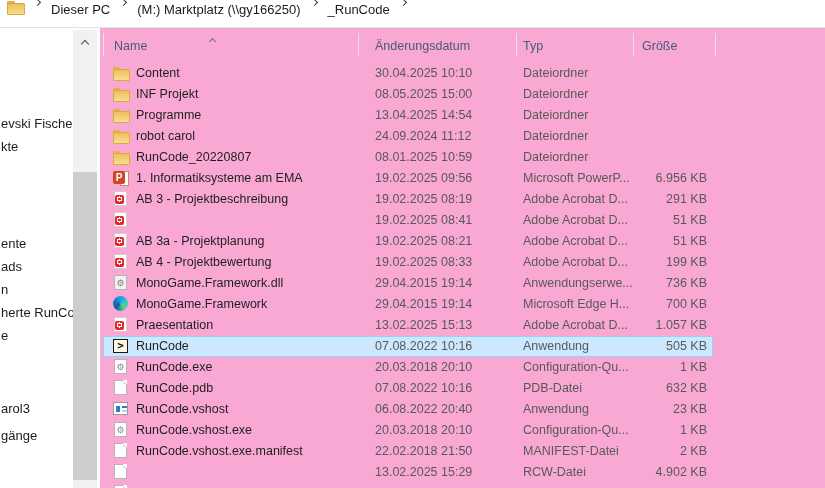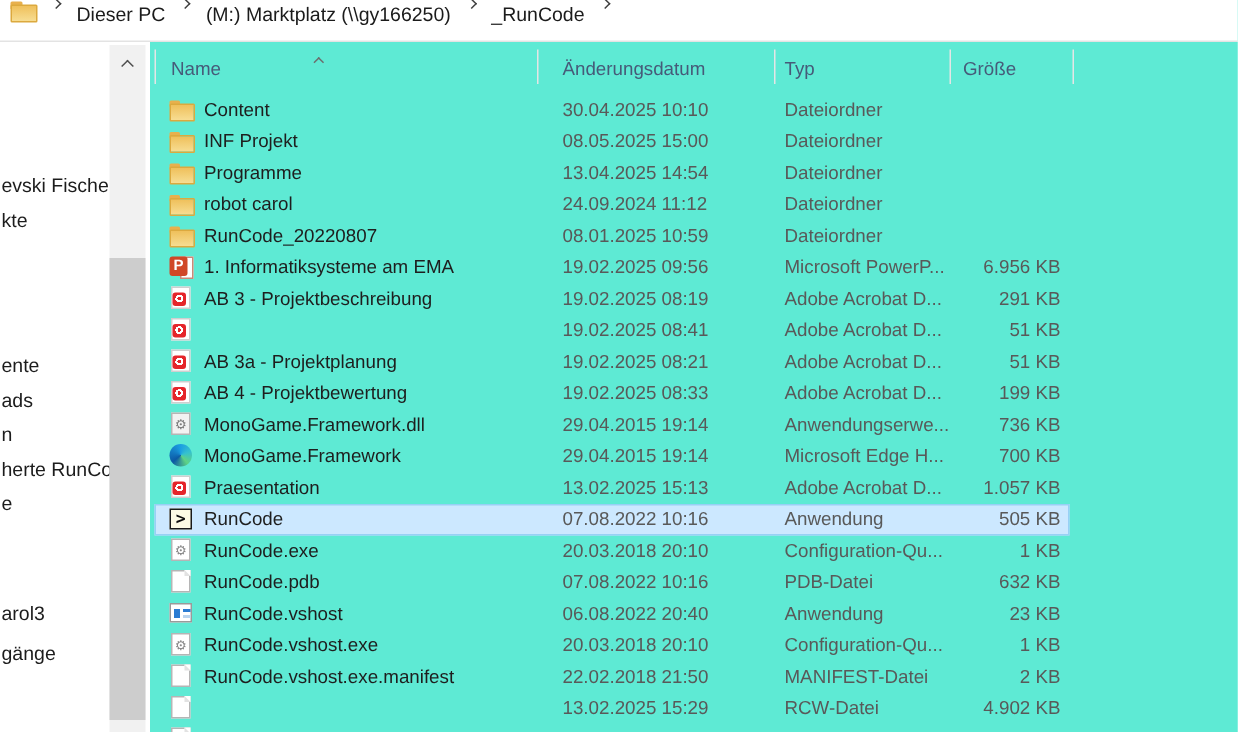--- a/index.html
+++ b/index.html
@@ -47,21 +47,21 @@
   .sb-up { position:absolute; top:5px; left:0; width:24px; height:14px;
     display:flex; align-items:center; justify-content:center; }
   .chev-up {
     display:inline-block; width:6px; height:6px;
     border-left:1.6px solid #4f4f4f; border-top:1.6px solid #4f4f4f;
     transform:rotate(45deg); margin-top:3px;
   }
   .sb-thumb { position:absolute; left:0; width:24px; top:142px; height:308px; background:#cdcdcd; }
 
   
-  .main { position:absolute; left:100px; top:28px; right:0; bottom:0; overflow:hidden; background:#5eead4; }
+  .main { position:absolute; left:100px; top:28px; right:0; bottom:0; overflow:hidden; background:#f9a8d4; }
 
   .list-header { position:absolute; top:2px; left:0; right:0; height:28px; font-size:12.5px; color:#465b79; }
   .hsep { position:absolute; top:3px; height:23px; width:1px; background:#e5e5e5; }
   .h { position:absolute; top:9px; white-space:nowrap; cursor:default; }
   .h-name { left:14px; } .h-date { left:275px; } .h-type { left:423px; } .h-size { left:542px; }
   .sort-caret { position:absolute; left:110px; top:3px; }
   .sort-caret .chev-up { border-color:#6d6d6d; width:5px; height:5px; border-width:1.4px; }
 
   .rows { position:absolute; top:35px; left:0; right:0; }
   .row { position:relative; height:21px; font-size:12.5px; cursor:default; }

